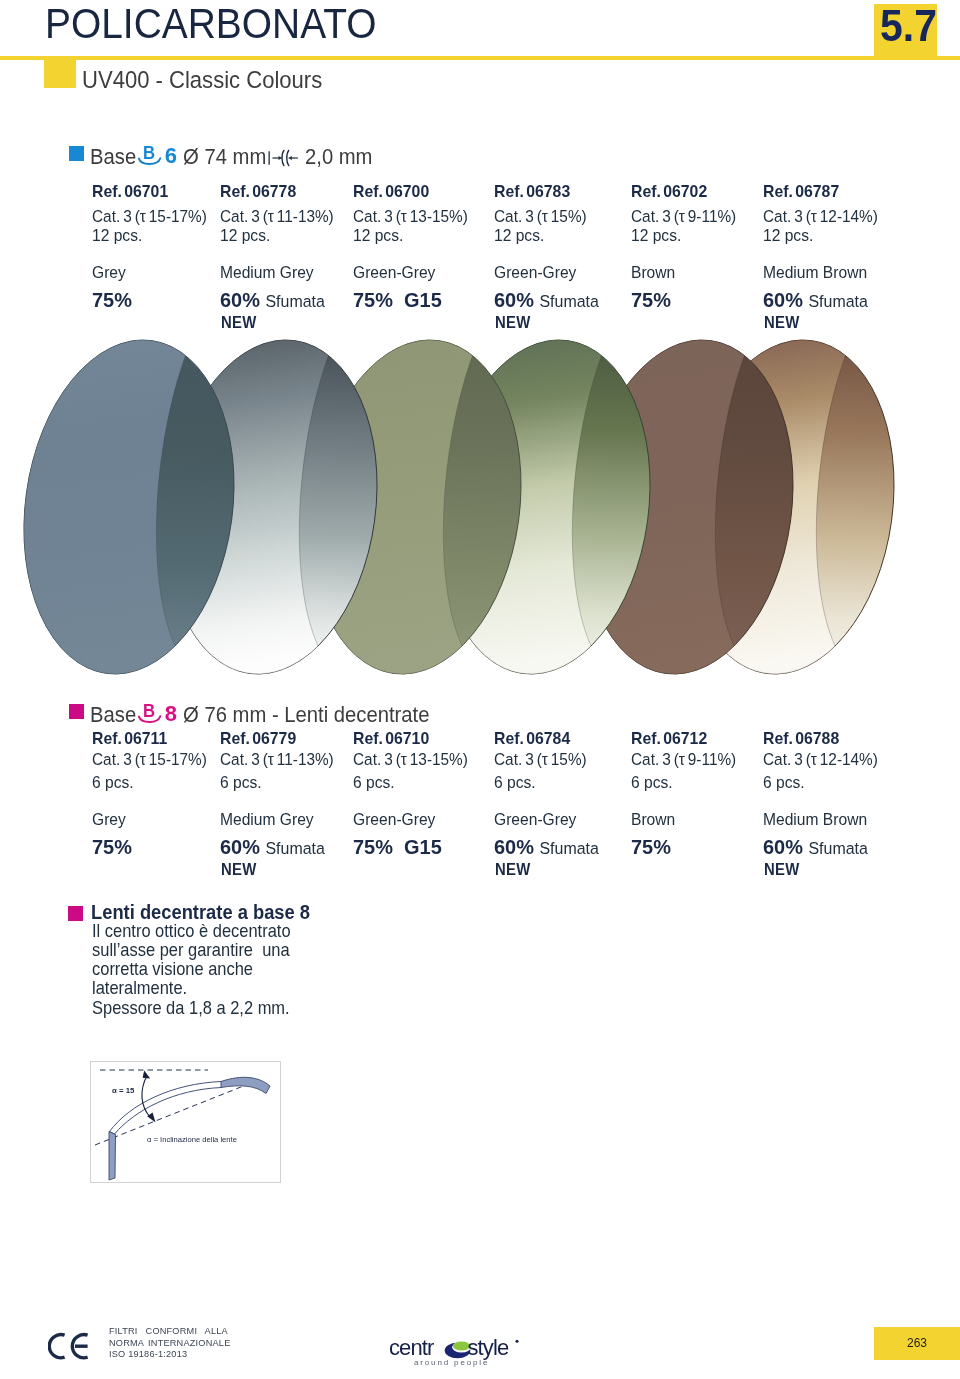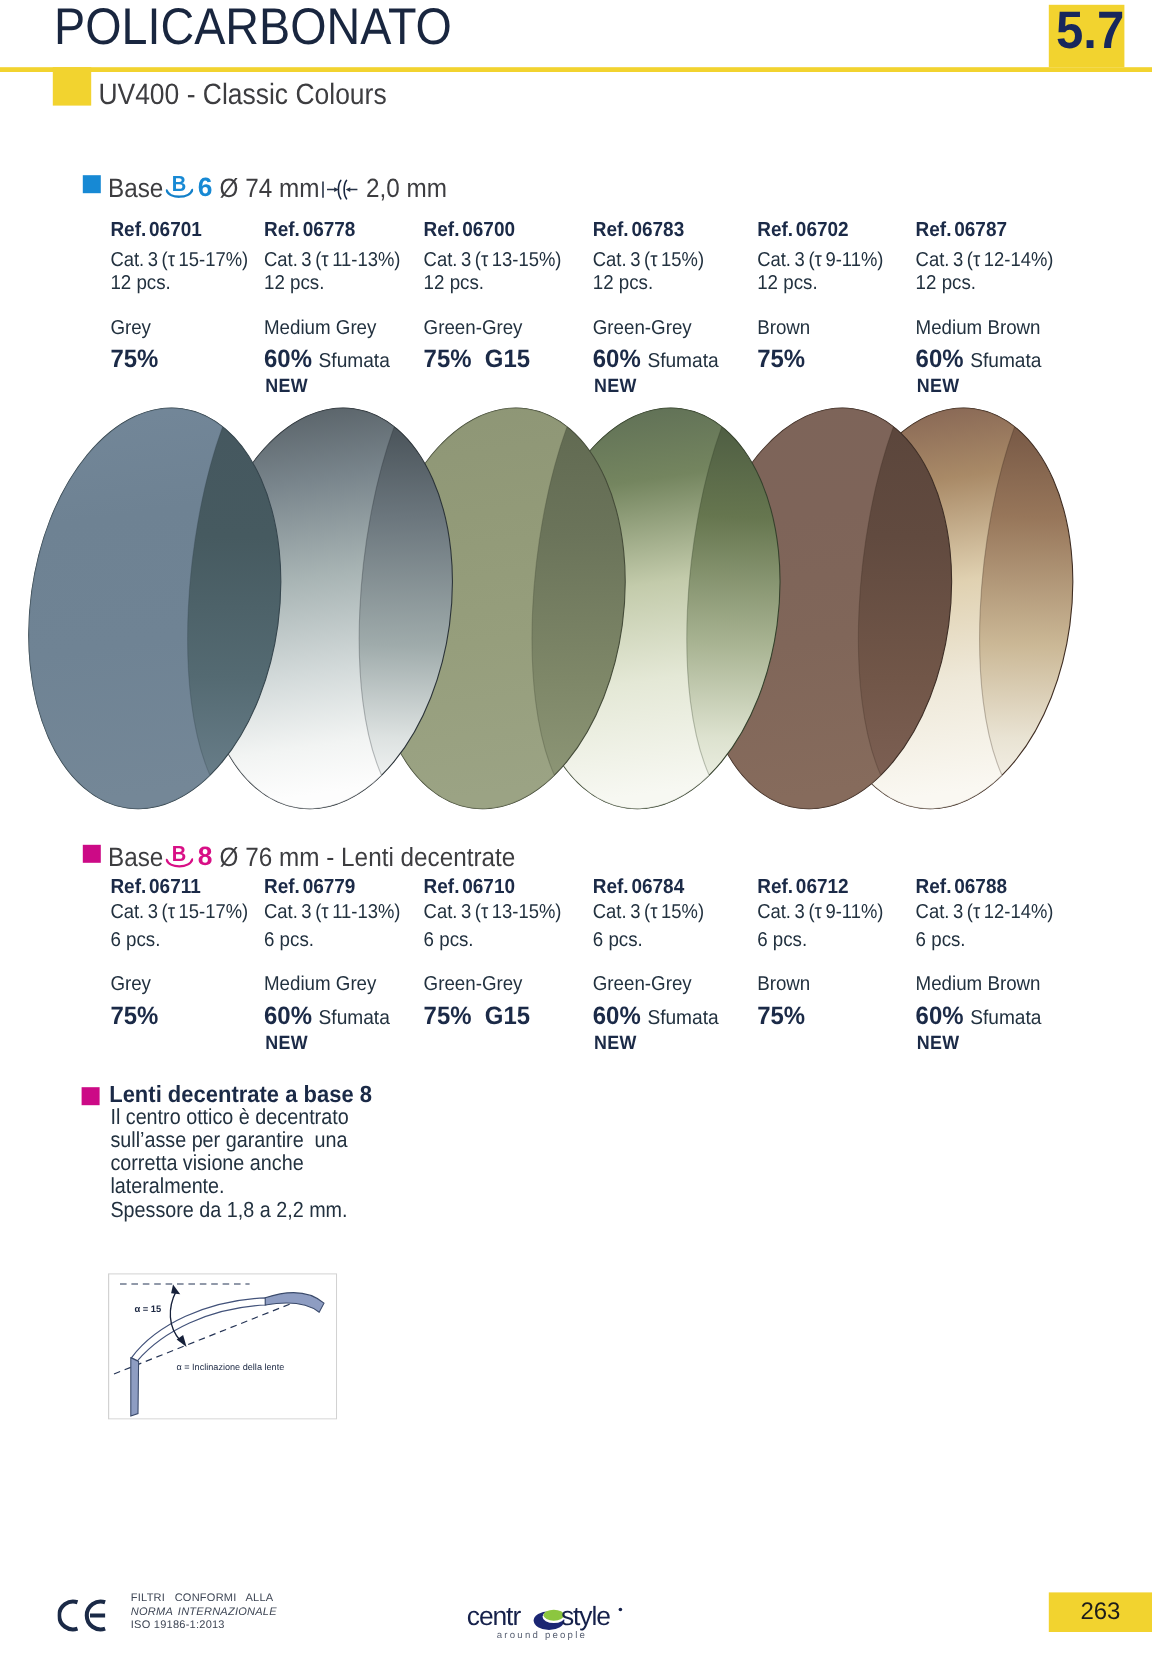--- a/index.html
+++ b/index.html
@@ -64,25 +64,25 @@
               color:#22313f;white-space:nowrap;transform:scaleX(0.905);transform-origin:left top;}
 
   
   #diagram{position:absolute;left:90px;top:1061px;width:191px;height:122px;}
 
   
   #ce-mark{position:absolute;left:48px;top:1330px;width:42px;height:32px;}
   #cert{position:absolute;left:109px;top:1326px;font-size:9.2px;line-height:11.6px;
         color:#3d4554;letter-spacing:0.2px;white-space:nowrap;}
   #cert div:nth-child(1){word-spacing:5.2px;}
-  #cert div:nth-child(2){word-spacing:1.6px;font-style:italic;}
+  #cert div:nth-child(2){word-spacing:1.6px;}
   #logo{position:absolute;left:389px;top:1337px;width:131px;height:30px;}
   #pagenum{position:absolute;left:874px;top:1327px;width:86px;height:33px;background:#f2d32f;}
   #pagenum span{position:absolute;left:0;top:0;width:86px;text-align:center;
-        font-size:20px;line-height:33px;color:#1d1d1b;}
+        font-size:12px;line-height:33px;color:#1d1d1b;}
 </style>
 </head>
 <body>
 
 <div class="page">
 
   <div class="abs" id="title">POLICARBONATO</div>
   <div class="abs" id="hrule"></div>
   <div class="abs" id="yellow-sq"></div>
   <div class="abs" id="subtitle">UV400 - Classic Colours</div>

